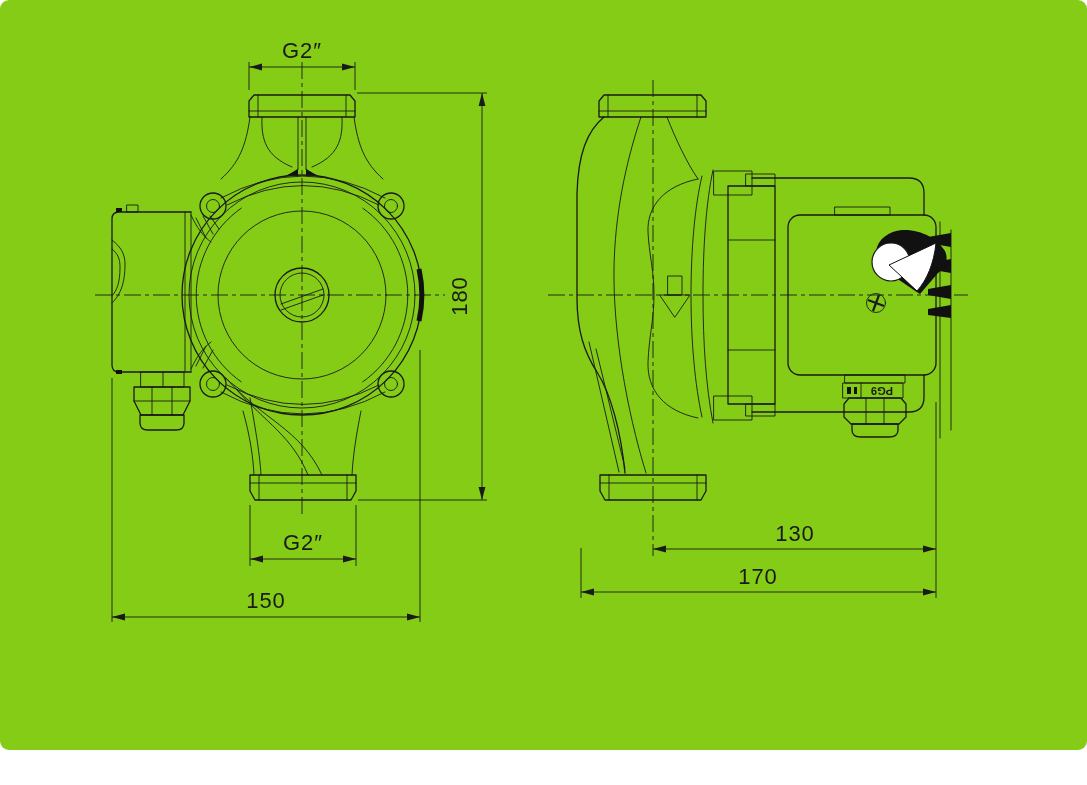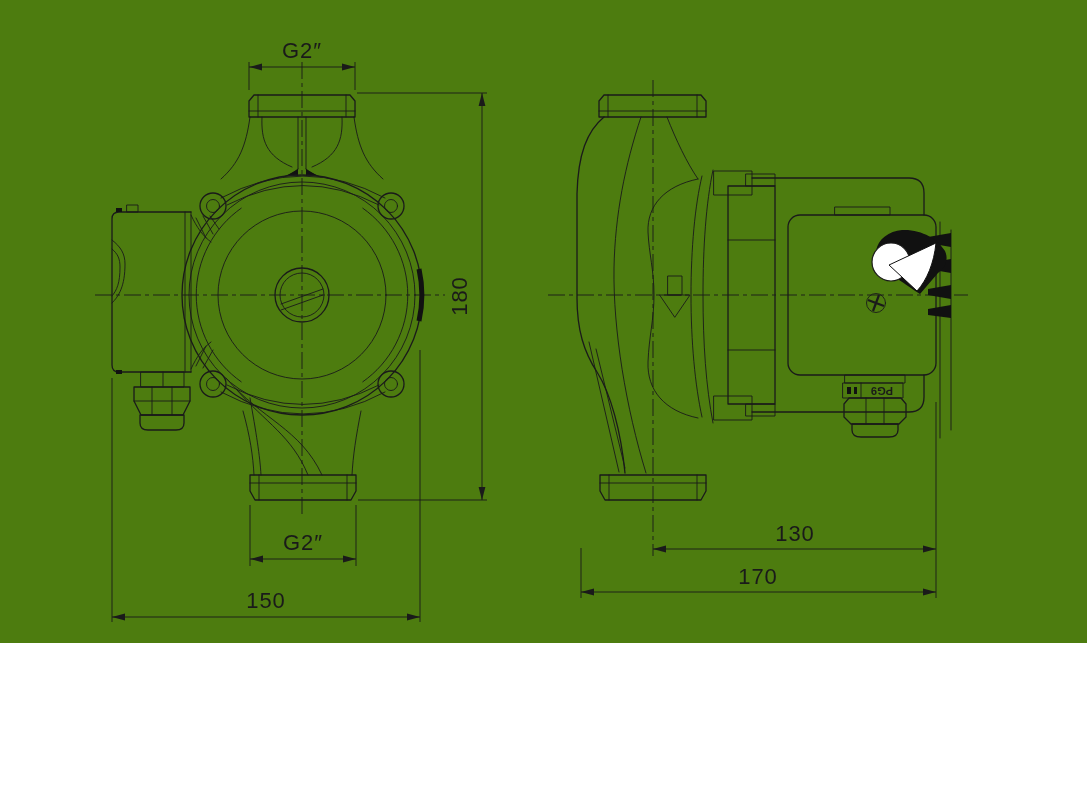--- a/index.html
+++ b/index.html
@@ -1,16 +1,16 @@
 <!DOCTYPE html>
 <html><head>
 <meta charset="utf-8">
 <style>
   html,body{margin:0;padding:0;background:#fff;}
-  .canvas{width:1087px;height:643px;background:#4d7c0f;position:relative;overflow:hidden;}
+  .canvas{width:1087px;height:750px;background:#84cc16;position:relative;overflow:hidden;border-radius:9px;}
   .ol{fill:none;stroke:#1a1a1a;stroke-width:1.3;stroke-linecap:round;stroke-linejoin:round;}
   .thin{fill:none;stroke:#1a1a1a;stroke-width:0.9;stroke-linecap:round;stroke-linejoin:round;}
   .cl{fill:none;stroke:#1a1a1a;stroke-width:0.9;stroke-dasharray:17 4 4 4;}
   .dim{fill:none;stroke:#1a1a1a;stroke-width:0.9;}
   .ext{fill:none;stroke:#1a1a1a;stroke-width:0.9;}
   .blk{fill:#111;stroke:none;}
   .crescent{fill:none;stroke:#111;stroke-width:5;}
   .dimtxt{font-family:"Liberation Sans",sans-serif;font-size:22px;fill:#1a1a1a;letter-spacing:1px;}
   .lbltxt{font-family:"Liberation Sans",sans-serif;font-size:11px;font-weight:bold;fill:#1a1a1a;}
 </style>

